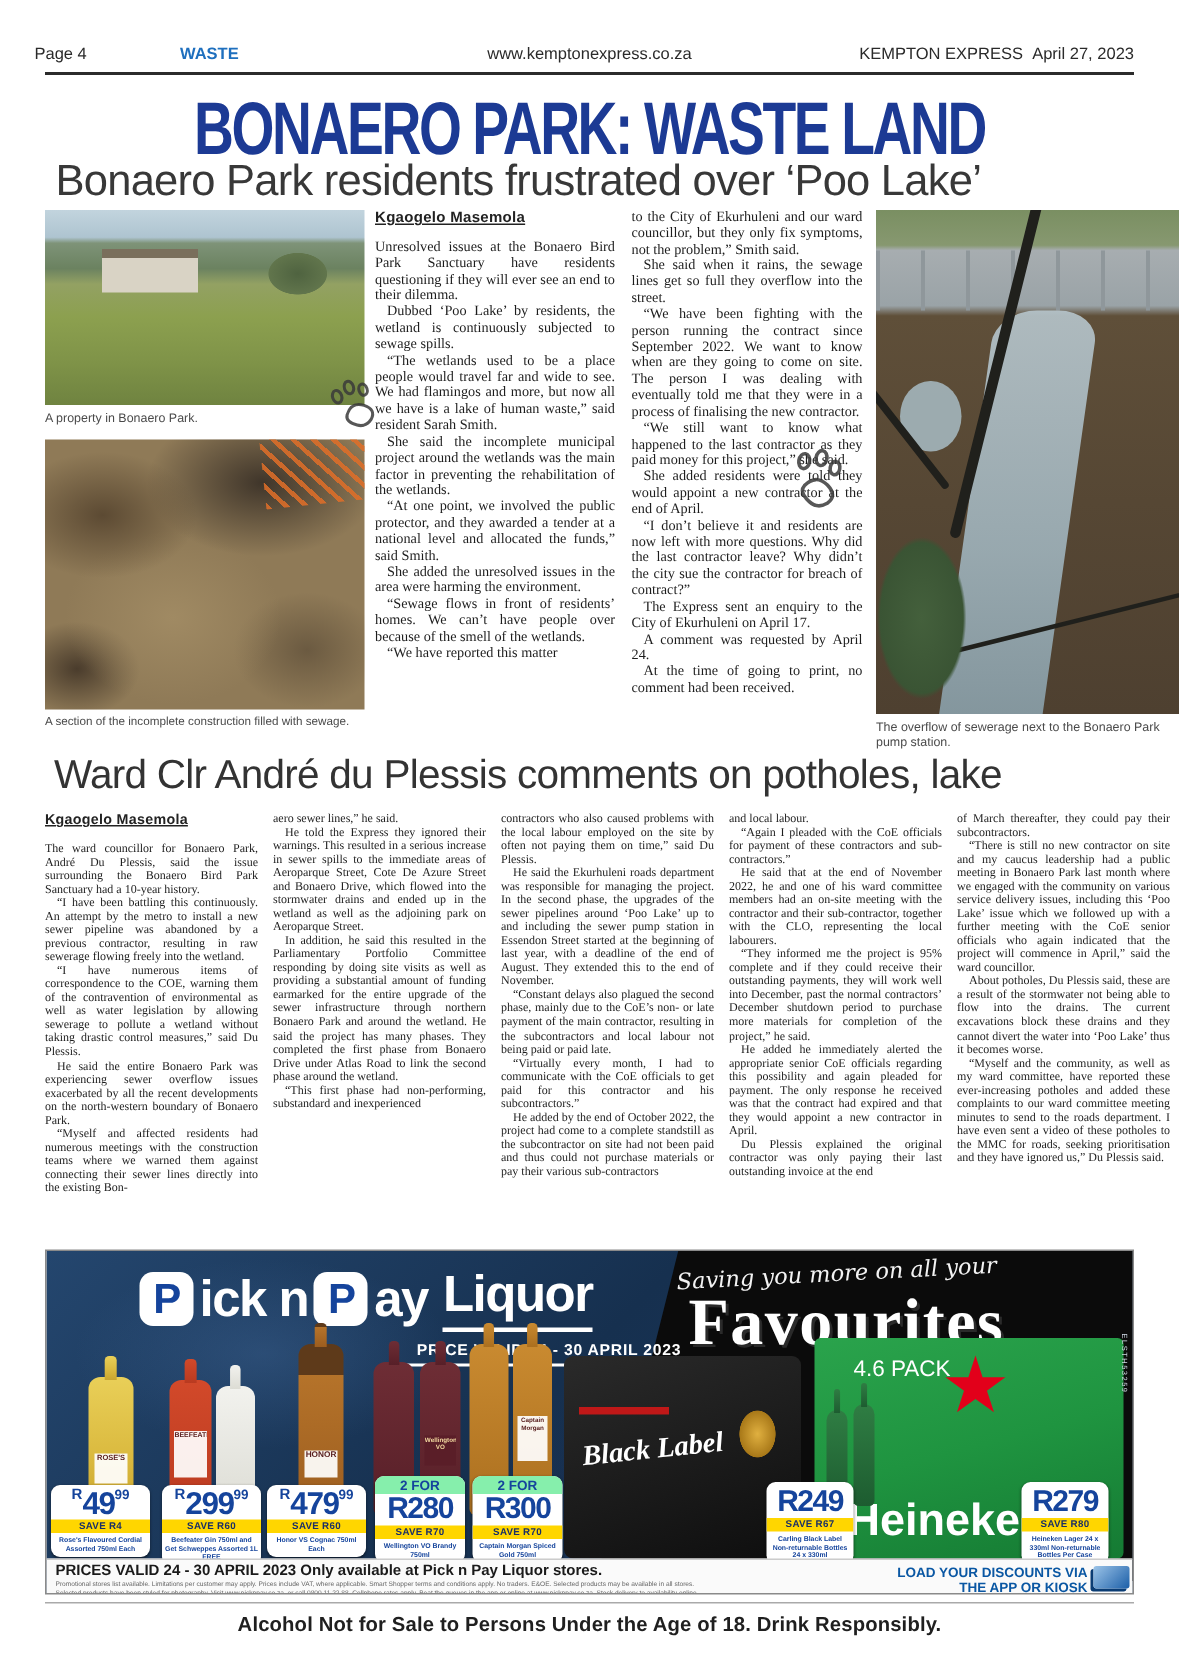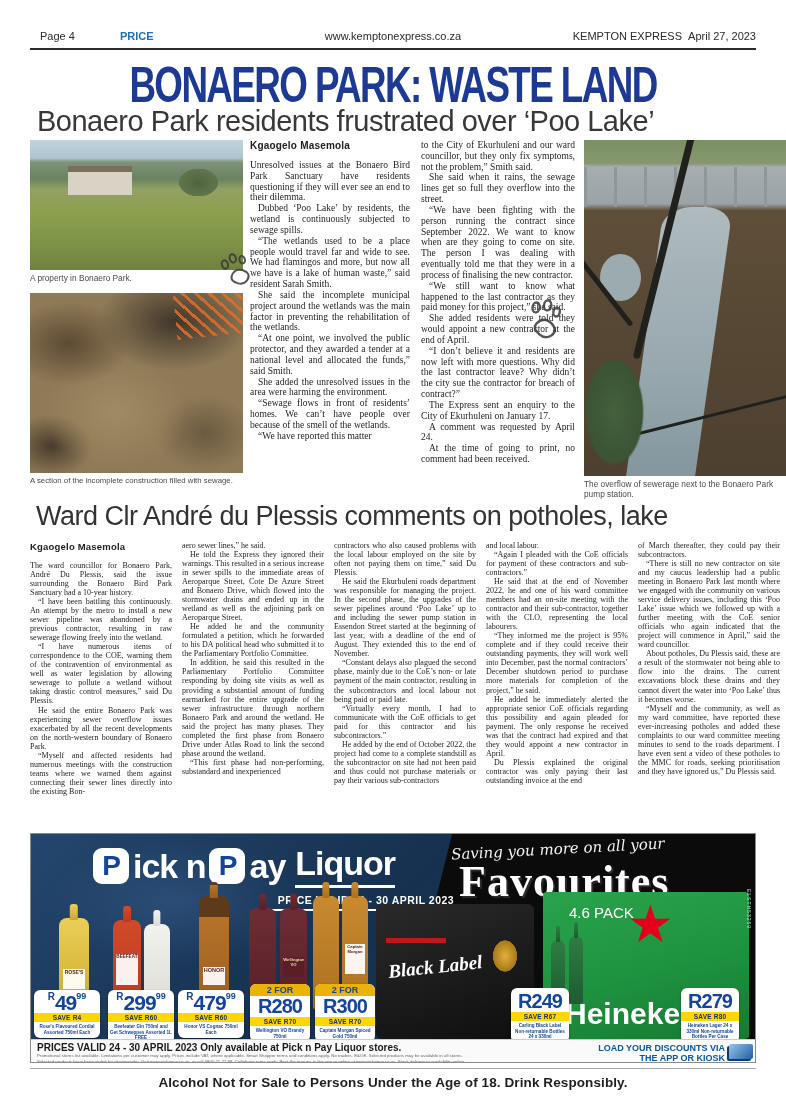--- a/index.html
+++ b/index.html
@@ -11,21 +11,21 @@
   .hdr{font-size:11px;color:#2a2a2a}
   .hdr-news{font-weight:bold;color:#1e6fbe}
   .hdr-rule{background:#2b2b2b}
 
   
   .main-headline{width:786px;text-align:center;font-weight:700;font-size:46px;letter-spacing:-2px;color:#1c3a94;transform:scale(.8,1.08);transform-origin:center top;white-space:nowrap}
   .sub-headline{font-size:29px;letter-spacing:-.5px;color:#383838;white-space:nowrap}
   .a2-headline{font-size:27px;letter-spacing:-.5px;color:#333;white-space:nowrap}
 
   
-  .byline{font-size:10px;font-weight:bold;margin-bottom:9px;letter-spacing:.2px;color:#222}
+  .byline{font-size:10px;font-weight:bold;text-decoration:underline;margin-bottom:9px;letter-spacing:.2px;color:#222}
   .textcol{overflow:hidden;font-family:Liberation Serif, serif;text-align:justify;hyphens:auto}
   .a1 p{font-size:9.5px;line-height:1.14;color:#1d1d1d}
   .a2 p{font-size:8px;line-height:1.13;color:#1d1d1d}
   .textcol p + p{text-indent:8px}
   .caption{font-size:8.3px;color:#4a4a4a;line-height:1.25}
   .caption.nowrap{white-space:nowrap;font-size:7.8px}
 
   
   .photo{overflow:hidden;position:absolute}
   .photo1{background:linear-gradient(180deg,#c2d4de 0%,#aec4d0 14%,#7e9378 17%,#6b8260 30%,#93a163 38%,#8ca04f 55%,#7f9348 78%,#6f8340 100%)}
@@ -65,42 +65,42 @@
   .bottle{position:absolute;border-radius:8px 8px 4px 4px}
   .bottle::before{content:"";position:absolute;left:50%;top:-14px;transform:translateX(-50%);width:28%;height:16px;background:inherit;border-radius:3px 3px 0 0}
   .blabel{position:absolute;left:12%;right:12%;background:rgba(255,255,255,.92);color:#5a2020;text-align:center;overflow:hidden;font-weight:bold}
   .pack-script{font-family:"Liberation Serif",serif;font-style:italic;font-weight:bold;color:#fff;white-space:nowrap}
 
   .tag{position:absolute;background:#fff;border-radius:6px;box-shadow:0 1px 2px rgba(0,0,0,.5);text-align:center;overflow:hidden}
   .tag-price{color:#15449c;font-weight:bold;line-height:1;padding-top:2px;white-space:nowrap}
   .tag-price .r{font-size:10px;vertical-align:top}
   .tag-price .big{font-size:21px;letter-spacing:-1px}
   .tag-price .cents{font-size:9px;vertical-align:top}
-  .tag-deal{background:#eab308;color:#15449c;font-weight:bold;font-size:9px;padding:1px 0}
+  .tag-deal{background:#86efac;color:#15449c;font-weight:bold;font-size:9px;padding:1px 0}
   .tag-price2{color:#15449c;font-weight:bold;font-size:20px;letter-spacing:-1px;line-height:1.05;white-space:nowrap}
   .tag-save{background:#ffd600;color:#1a2f66;font-weight:bold;font-size:6.5px;padding:1px 0;letter-spacing:.2px}
   .tag-desc{font-size:4.6px;color:#15449c;padding:2px 2px 3px;line-height:1.25;font-weight:bold}
 
   .ad-strip{position:absolute;left:0;right:0;top:205px;height:24px;background:#fafafa;border-top:1px solid #ccc;padding:2px 6px}
   .strip-bold{font-size:10px;font-weight:bold;color:#1a1a1a;white-space:nowrap}
   .strip-fine{font-size:4.4px;color:#666;line-height:1.3;white-space:nowrap}
   .load-disc{position:absolute;right:30px;top:3px;text-align:right;color:#0a57a3;font-weight:bold;font-size:9px;line-height:1.15;white-space:nowrap}
   .kiosk-icon{position:absolute;right:2px;top:4px;width:24px;height:15px;background:linear-gradient(135deg,#9cc4e8,#1c5fa8);border-radius:2px;box-shadow:-2px 2px 0 #0a3c74}
   .side-code{position:absolute;right:3px;top:55px;color:#cfd8e4;font-size:5px;writing-mode:vertical-rl;letter-spacing:1px}
 
   .footer-rule{background:#aaa}
   .footer-text{width:786px;text-align:center;font-size:13.5px;font-weight:bold;color:#1f1f1f;letter-spacing:.1px}
 </style>
 </head>
 <body>
 
 <div class="page">
 
-  <span class="abs hdr" style="left:40px;top:30px">Page 4</span>
-  <span class="abs hdr hdr-news" style="left:120px;top:30px">PRICE</span>
+  <span class="abs hdr" style="left:23px;top:30px">Page 4</span>
+  <span class="abs hdr hdr-news" style="left:120px;top:30px">WASTE</span>
   <span class="abs hdr" style="left:0;right:0;top:30px;text-align:center">www.kemptonexpress.co.za</span>
   <span class="abs hdr" style="right:30px;top:30px;text-align:left"><span>KEMPTON EXPRESS</span>&nbsp;&nbsp;<span>April 27, 2023</span></span>
   <div class="abs hdr-rule" style="left:30px;top:48px;width:726px;height:2px"></div>
 
   <div class="abs main-headline" style="left:0;top:56px">BONAERO PARK: WASTE LAND</div>
   <div class="abs sub-headline" style="left:37px;top:105px">Bonaero Park residents frustrated over ‘Poo Lake’</div>
 
   <div class="abs photo photo1" style="left:30px;top:140px;width:213px;height:130px">
     <div class="house"></div>
     <div class="shrub"></div>
@@ -136,21 +136,21 @@
         <p>“We have reported this matter</p>
       </div>
   </div>
   <div class="abs a1 textcol" style="left:421px;top:140px;width:154px;height:353px">
       <p>to the City of Ekurhuleni and our ward councillor, but they only fix symptoms, not the problem,” Smith said.</p>
       <p>She said when it rains, the sewage lines get so full they overflow into the street.</p>
       <p>“We have been fighting with the person running the contract since September 2022. We want to know when are they going to come on site. The person I was dealing with eventually told me that they were in a process of finalising the new contractor.</p>
       <p>“We still want to know what happened to the last contractor as they paid money for this project,” she said.</p>
       <p>She added residents were told they would appoint a new contractor at the end of April.</p>
       <p>“I don’t believe it and residents are now left with more questions. Why did the last contractor leave? Why didn’t the city sue the contractor for breach of contract?”</p>
-      <p>The Express sent an enquiry to the City of Ekurhuleni on January 17.</p>
+      <p>The Express sent an enquiry to the City of Ekurhuleni on April 17.</p>
       <p>A comment was requested by April 24.</p>
       <p>At the time of going to print, no comment had been received.</p>
     </div>
 
   <div class="abs paw" style="left:524px;top:298px;transform:rotate(10deg)">
     <svg width="40" height="40" viewBox="0 0 40 40">
         <g fill="none" stroke="#3a3a3a" stroke-width="2.4">
           <ellipse cx="10" cy="11" rx="3.6" ry="5"></ellipse>
           <ellipse cx="21" cy="7" rx="3.6" ry="5"></ellipse>
           <ellipse cx="31" cy="12" rx="3.2" ry="4.5"></ellipse>
@@ -178,21 +178,20 @@
         <p>The ward councillor for Bonaero Park, André Du Plessis, said the issue surrounding the Bonaero Bird Park Sanctuary had a 10-year history.</p>
         <p>“I have been battling this continuously. An attempt by the metro to install a new sewer pipeline was abandoned by a previous contractor, resulting in raw sewerage flowing freely into the wetland.</p>
         <p>“I have numerous items of correspondence to the COE, warning them of the contravention of environmental as well as water legislation by allowing sewerage to pollute a wetland without taking drastic control measures,” said Du Plessis.</p>
         <p>He said the entire Bonaero Park was experiencing sewer overflow issues exacerbated by all the recent developments on the north-western boundary of Bonaero Park.</p>
         <p>“Myself and affected residents had numerous meetings with the construction teams where we warned them against connecting their sewer lines directly into the existing Bon-</p>
       </div>
   </div>
   <div class="abs a2 textcol" style="left:182px;top:541px;width:142px;height:282px">
       <p>aero sewer lines,” he said.</p>
       <p>He told the Express they ignored their warnings. This resulted in a serious increase in sewer spills to the immediate areas of Aeroparque Street, Cote De Azure Street and Bonaero Drive, which flowed into the stormwater drains and ended up in the wetland as well as the adjoining park on Aeroparque Street.</p>
-      <p>He added he and the community formulated a petition, which he forwarded to his DA political head who submitted it to the Parliamentary Portfolio Committee.</p>
       <p>In addition, he said this resulted in the Parliamentary Portfolio Committee responding by doing site visits as well as providing a substantial amount of funding earmarked for the entire upgrade of the sewer infrastructure through northern Bonaero Park and around the wetland. He said the project has many phases. They completed the first phase from Bonaero Drive under Atlas Road to link the second phase around the wetland.</p>
       <p>“This first phase had non-performing, substandard and inexperienced</p>
     </div>
   <div class="abs a2 textcol" style="left:334px;top:541px;width:142px;height:282px">
       <p>contractors who also caused problems with the local labour employed on the site by often not paying them on time,” said Du Plessis.</p>
       <p>He said the Ekurhuleni roads department was responsible for managing the project. In the second phase, the upgrades of the sewer pipelines around ‘Poo Lake’ up to and including the sewer pump station in Essendon Street started at the beginning of last year, with a deadline of the end of August. They extended this to the end of November.</p>
       <p>“Constant delays also plagued the second phase, mainly due to the CoE’s non- or late payment of the main contractor, resulting in the subcontractors and local labour not being paid or paid late.</p>
       <p>“Virtually every month, I had to communicate with the CoE officials to get paid for this contractor and his subcontractors.”</p>
       <p>He added by the end of October 2022, the project had come to a complete standstill as the subcontractor on site had not been paid and thus could not purchase materials or pay their various sub-contractors</p>
     </div>

